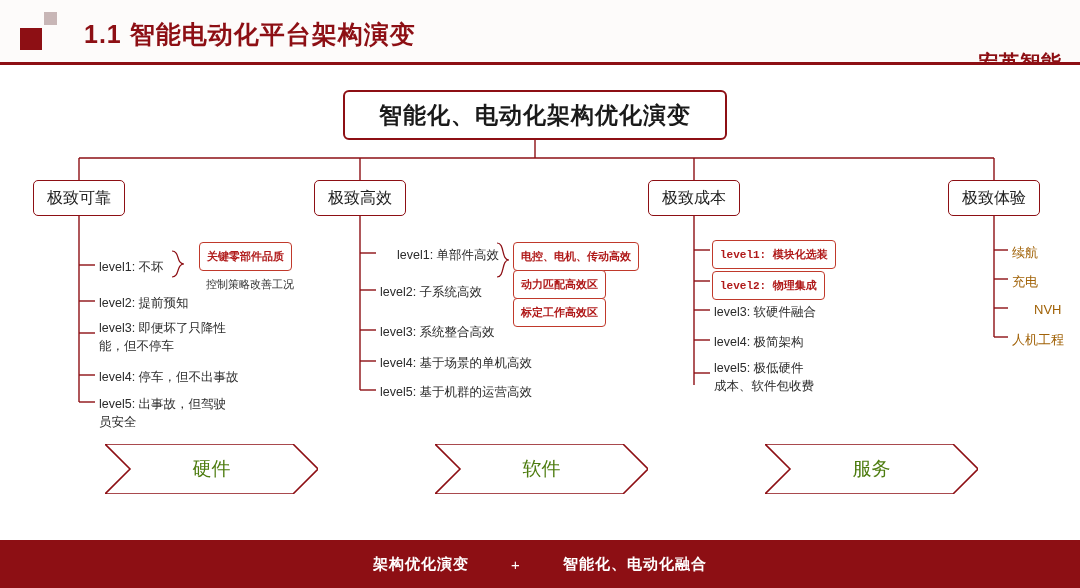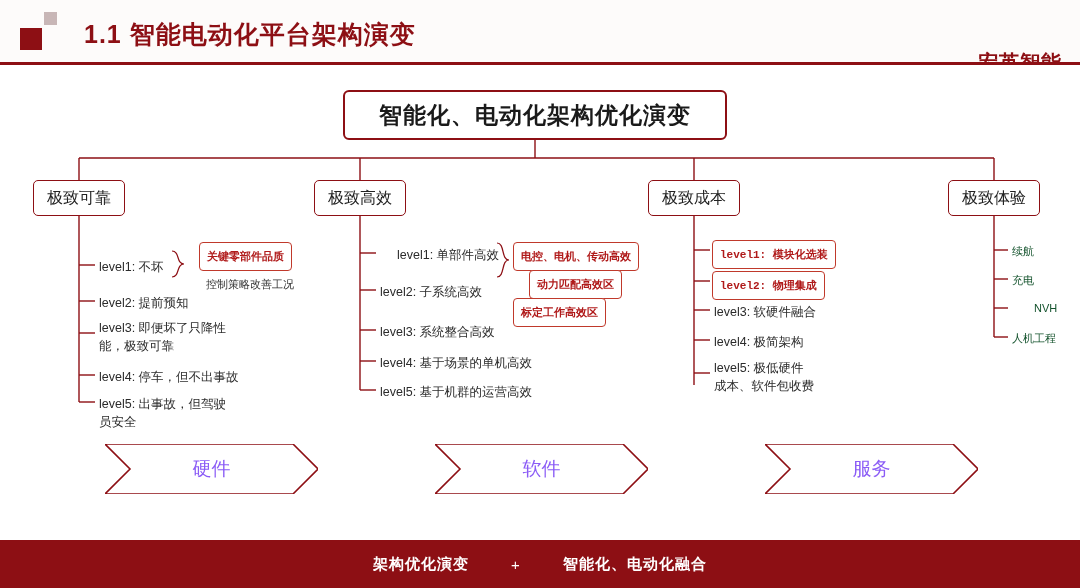--- a/index.html
+++ b/index.html
@@ -91,33 +91,33 @@
     background: #fff;
     color: #b01a1a; font-size: 11px; font-weight: bold;
     padding: 6px 7px;
     white-space: nowrap;
     font-family: Liberation Mono, monospace;
   }
   .tag.plain { color: #333; border: none; background: transparent; font-weight: normal; }
 
   
   .bullet {
-    position: absolute; font-size: 11px; color: #14532d;
+    position: absolute; font-size: 13px; color: #a16207;
   }
 
   
   .chev {
     position: absolute; top: 379px;
     width: 213px; height: 50px;
   }
   .chev svg { position: absolute; left: 0; top: 0; }
   .chev span {
     position: absolute; left: 0; top: 0; width: 213px; height: 50px;
     display: flex; align-items: center; justify-content: center;
-    font-size: 19px; color: #8b5cf6;
+    font-size: 19px; color: #4d7c0f;
   }
   #chev0 { left: 105px; }
   #chev1 { left: 435px; }
   #chev2 { left: 765px; }
 
   
   .footer {
     position: absolute; left: 0; top: 540px;
     width: 1080px; height: 48px;
     background: #8d0f14;
@@ -188,34 +188,34 @@
     <div class="root-box">智能化、电动化架构优化演变</div>
 
     <div class="branch-box" id="branch0">极致可靠</div>
     <div class="branch-box" id="branch2">极致成本</div>
     <div class="branch-box" id="branch1">极致高效</div>
     <div class="branch-box" id="branch3">极致体验</div>
 
     <div class="lvl" style="left:99px; top:193px;">level1:  不坏</div>
     <div class="lvl" style="left:99px; top:229px;">level2:  提前预知</div>
     <div class="lvl" style="left:99px; top:254px;">level3:  即便坏了只降性
-能，极致可靠</div>
+能，但不停车</div>
     <div class="lvl" style="left:99px; top:303px;">level4:  停车，但不出事故</div>
     <div class="lvl" style="left:99px; top:330px;">level5:  出事故，但驾驶
 员安全</div>
     <div class="tag" style="left:199px; top:177px;">关键零部件品质</div>
     <div class="tag plain" style="left:199px; top:206px;">控制策略改善工况</div>
 
     <div class="lvl" style="left:397px; top:181px;">level1:  单部件高效</div>
     <div class="lvl" style="left:380px; top:218px;">level2:  子系统高效</div>
     <div class="lvl" style="left:380px; top:258px;">level3:  系统整合高效</div>
     <div class="lvl" style="left:380px; top:289px;">level4:  基于场景的单机高效</div>
     <div class="lvl" style="left:380px; top:318px;">level5:  基于机群的运营高效</div>
     <div class="tag" style="left:513px; top:177px;">电控、电机、传动高效</div>
-    <div class="tag" style="left:513px; top:205px;margin-left:16px;">动力匹配高效区</div>
+    <div class="tag" style="left:513px; top:205px;">动力匹配高效区</div>
     <div class="tag" style="left:513px; top:233px;">标定工作高效区</div>
 
     <div class="tag" style="left:712px; top:175px;">level1:  模块化选装</div>
     <div class="tag" style="left:712px; top:206px;">level2:  物理集成</div>
     <div class="lvl" style="left:714px; top:238px;">level3:  软硬件融合</div>
     <div class="lvl" style="left:714px; top:268px;">level4:  极简架构</div>
     <div class="lvl" style="left:714px; top:294px;">level5:  极低硬件
 成本、软件包收费</div>
 
     <div class="bullet" style="left:1012px; top:179px;">续航</div>

